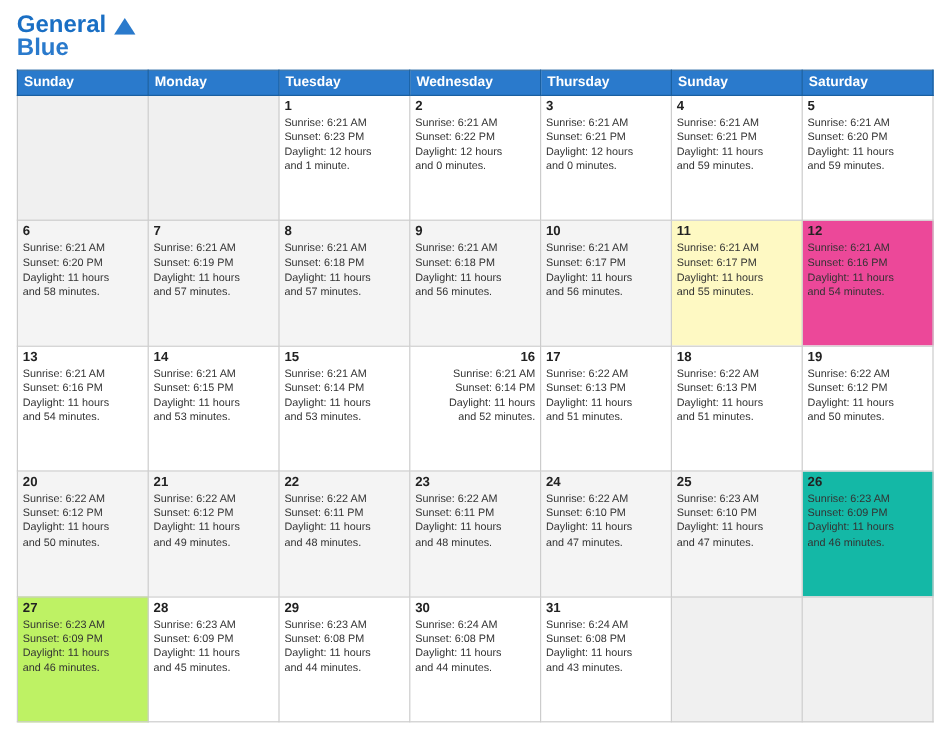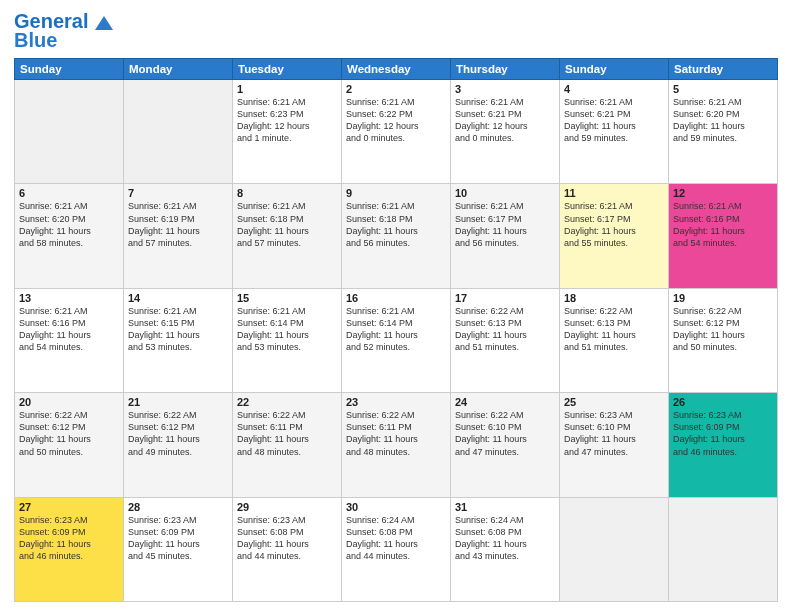--- a/index.html
+++ b/index.html
@@ -227,21 +227,21 @@
 Daylight: 11 hours
 and 53 minutes.</div>
           </td>
           <td style="background: rgb(255, 255, 255);">
             <span class="day-number">15</span>
             <div class="day-info" style="white-space: pre-line;">Sunrise: 6:21 AM
 Sunset: 6:14 PM
 Daylight: 11 hours
 and 53 minutes.</div>
           </td>
-          <td style="background: rgb(255, 255, 255);">
+          <td style="background: rgb(255, 255, 255); text-align: right;">
             <span class="day-number">16</span>
             <div class="day-info" style="white-space: pre-line;">Sunrise: 6:21 AM
 Sunset: 6:14 PM
 Daylight: 11 hours
 and 52 minutes.</div>
           </td>
           <td style="background: rgb(255, 255, 255);">
             <span class="day-number">17</span>
             <div class="day-info" style="white-space: pre-line;">Sunrise: 6:22 AM
 Sunset: 6:13 PM
@@ -308,21 +308,21 @@
           </td>
           <td style="background: #14b8a6;">
             <span class="day-number">26</span>
             <div class="day-info" style="white-space: pre-line;">Sunrise: 6:23 AM
 Sunset: 6:09 PM
 Daylight: 11 hours
 and 46 minutes.</div>
           </td>
         </tr>
         <tr>
-          <td style="background: #fde047; margin-top: 20px;">
+          <td style="background: #bef264; margin-top: 20px;">
             <span class="day-number">27</span>
             <div class="day-info" style="white-space: pre-line;">Sunrise: 6:23 AM
 Sunset: 6:09 PM
 Daylight: 11 hours
 and 46 minutes.</div>
           </td>
           <td style="background: rgb(255, 255, 255);">
             <span class="day-number">28</span>
             <div class="day-info" style="white-space: pre-line;">Sunrise: 6:23 AM
 Sunset: 6:09 PM

